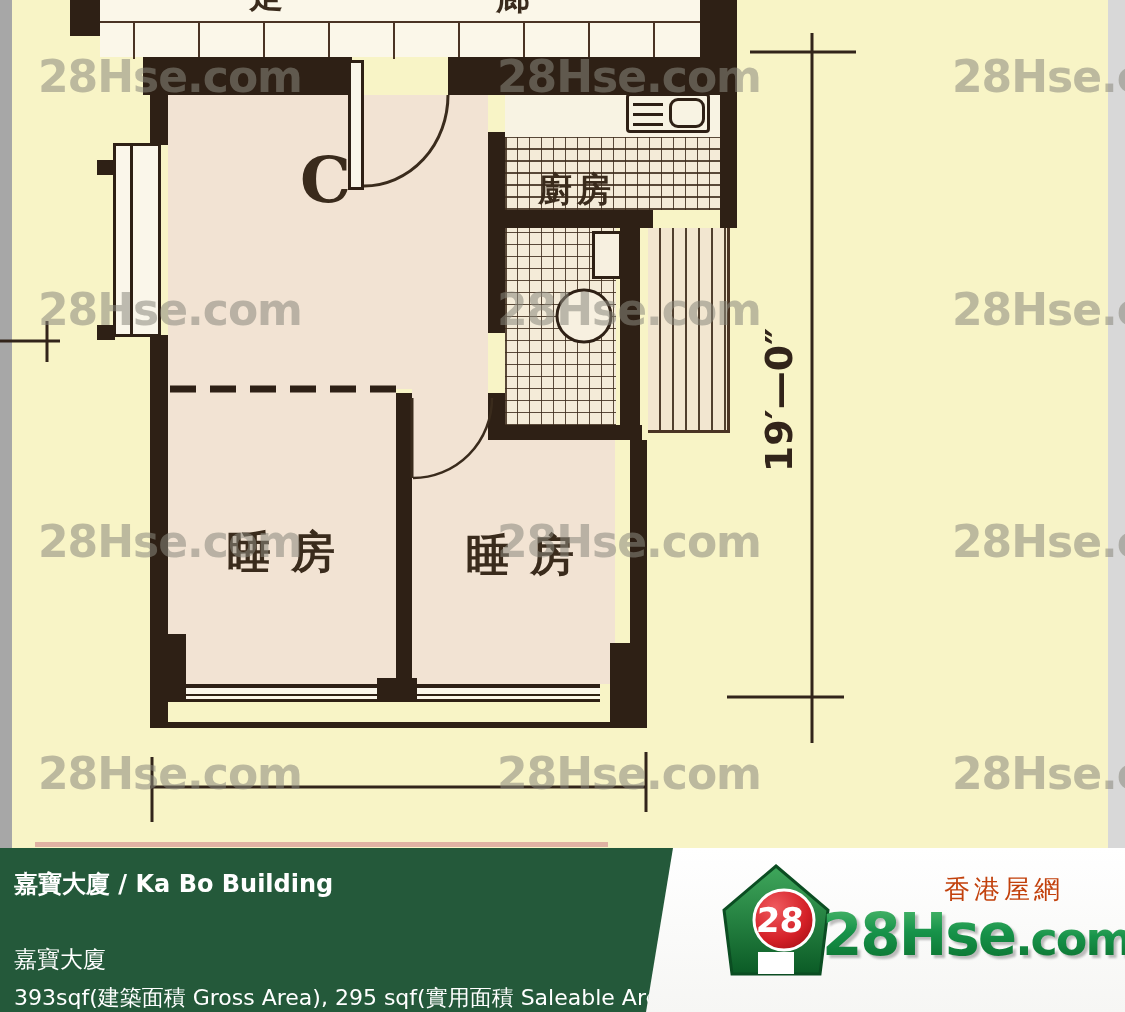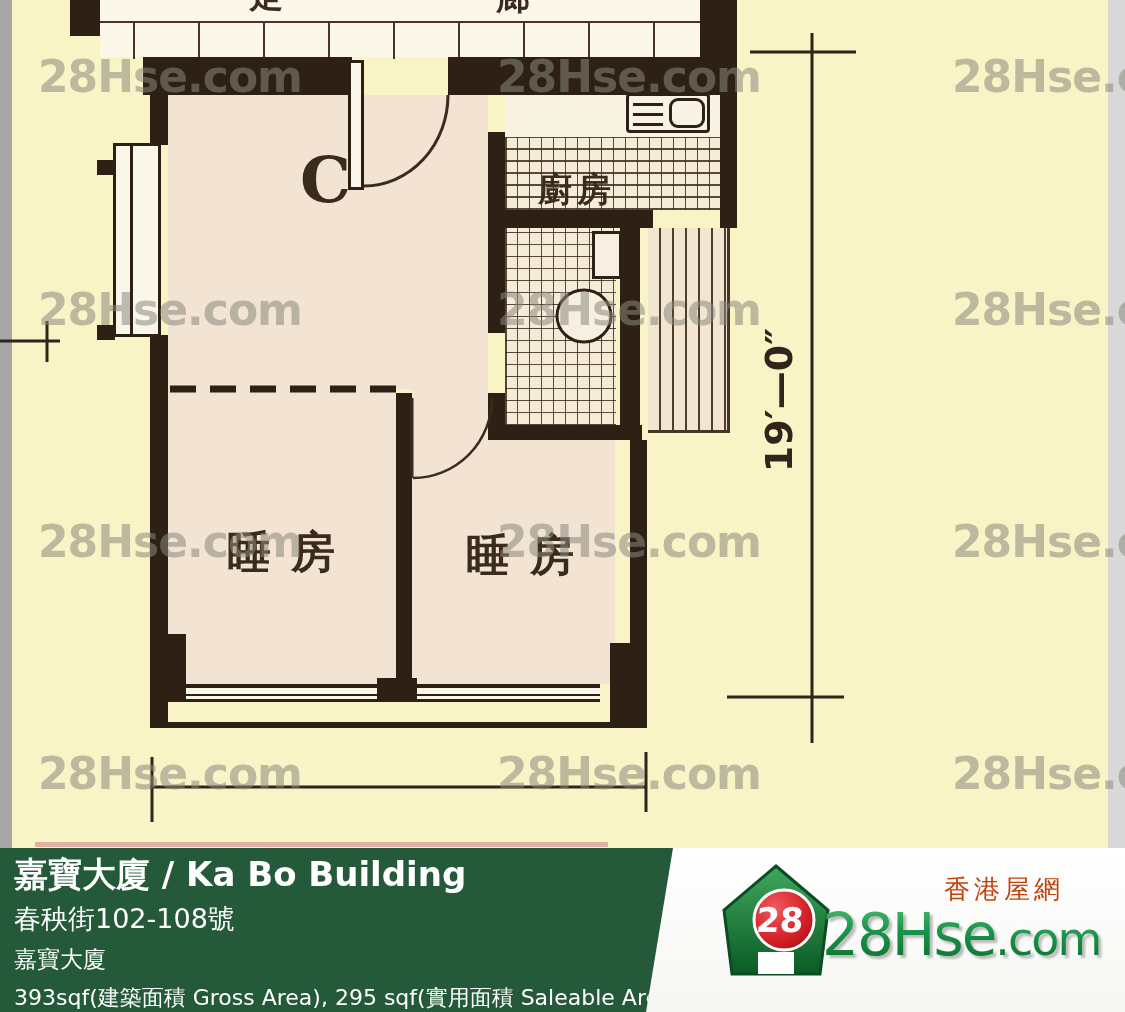--- a/index.html
+++ b/index.html
@@ -23,21 +23,21 @@
     background:repeating-linear-gradient(90deg, transparent 0 33px, #4a3424 33px 35px, transparent 35px 65px);}
   
   .stairs{position:absolute;left:648px;top:228px;width:82px;height:205px;background:#f2e6d0;
     border-right:3px solid #4a3424;border-bottom:3px solid #4a3424;box-sizing:border-box;
     background-image:repeating-linear-gradient(90deg, transparent 0 11px, rgba(62,44,28,.9) 11px 13px);z-index:4;}
   
   .footer-bar{position:absolute;left:0;top:848px;width:1125px;height:164px;background:#24593a;z-index:20;
     clip-path:polygon(0 0, 673px 0, 646px 100%, 0 100%);color:#ffffff;}
   .logo-panel{position:absolute;left:640px;top:848px;width:485px;height:164px;z-index:15;
     background:linear-gradient(180deg,#ffffff,#f6f6f4);}
-  .site-text{font-weight:normal;letter-spacing:-2px;line-height:1;
+  .site-text{font-weight:bold;letter-spacing:-2px;line-height:1;
     background:linear-gradient(180deg,#54bd71 0%,#17934a 45%,#0a6e2c 100%);
     -webkit-background-clip:text;background-clip:text;color:#118a3e;-webkit-text-fill-color:transparent;
     text-shadow:3px 3px 2px rgba(120,120,120,0.0);}
   .site-wrap{position:absolute;left:822px;top:906px;z-index:16;white-space:nowrap;
     filter:drop-shadow(3px 3px 1px rgba(110,110,110,0.45));}
 </style>
 </head>
 <body>
 
 <div id="screen">
@@ -159,19 +159,18 @@
       <circle cx="66" cy="58" r="30" fill="url(#gr)" stroke="#ffffff" stroke-width="3"></circle>
       <text x="66" y="70" text-anchor="middle" font-size="34" font-weight="bold" fill="#ffffff" font-family="DejaVu Sans, Liberation Sans, sans-serif" transform="skewX(-4)">28</text>
     </svg>
   </div>
   <div class="site-wrap">
     <span class="site-text" style="font-size:58px;">28Hse</span><span class="site-text" style="font-size:46px;">.com</span>
   </div>
   <div class="abs" style="left:944px;top:872px;font-size:26px;color:#c2410c;letter-spacing:4px;z-index:16;font-weight:500;">香港屋網</div>
 
   <div class="footer-bar">
-    <div class="abs" style="left:14px;top:4px;font-size:34px;font-weight:bold;white-space:nowrap;">嘉寶大廈 / Ka Bo Building</div>
-    <div class="abs" style="left:14px;top:53px;font-size:27px;font-weight:500;white-space:nowrap;">春秧街102-108號</div>
+    <div class="abs" style="left:14px;top:20px;font-size:24px;font-weight:bold;white-space:nowrap;">嘉寶大廈 / Ka Bo Building</div>
     <div class="abs" style="left:14px;top:96px;font-size:23px;white-space:nowrap;">嘉寶大廈</div>
     <div class="abs" style="left:14px;top:135px;font-size:22px;white-space:nowrap;">393sqf(建築面積 Gross Area), 295 sqf(實用面積 Saleable Area)</div>
   </div>
 
 </div>
 
 </body></html>

